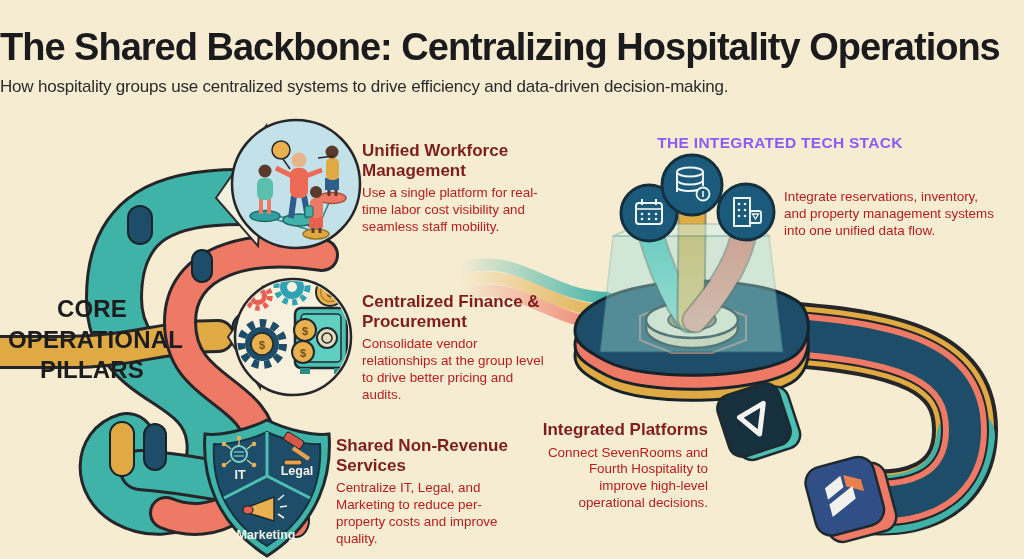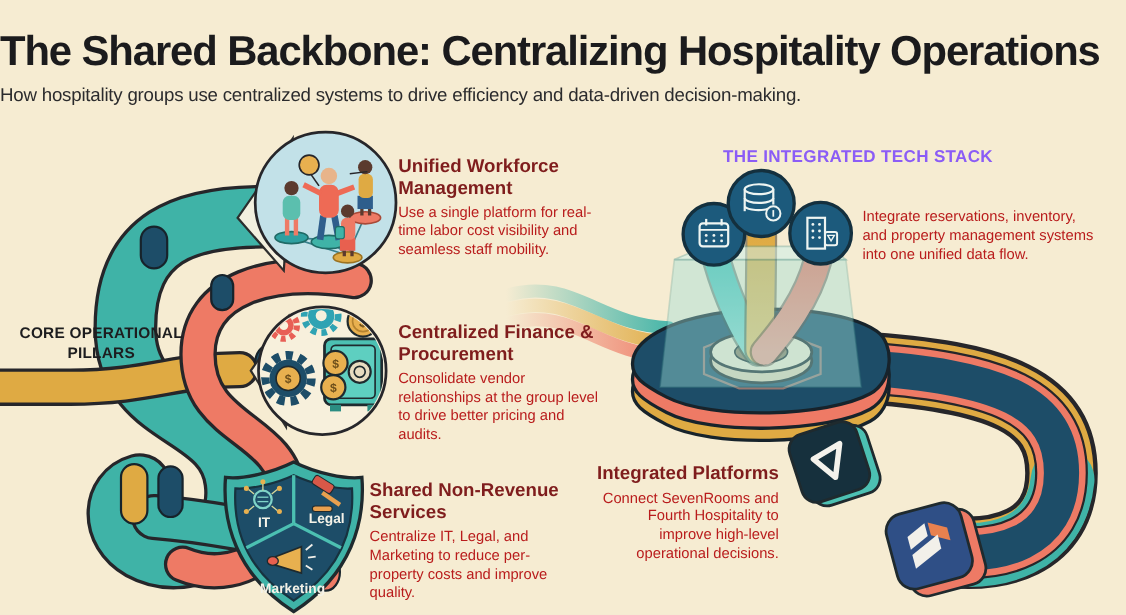--- a/index.html
+++ b/index.html
@@ -19,21 +19,21 @@
     font-size:17px;font-weight:400;color:#2b2b2d;letter-spacing:-0.2px;
   }
   .callout{line-height:1.16;}
   .callout h3{margin:0 0 5px 0;font-size:17px;font-weight:700;color:#7f1d1d;line-height:1.15;}
   .callout p{margin:0;font-size:13.4px;color:#b91c1c;line-height:1.26;}
   #pillar-1{top:141px;left:362px;width:180px;}
   #pillar-2{top:292px;left:362px;width:192px;}
   #pillar-3{top:436px;left:336px;width:176px;}
   #core-label{
     top:294px;left:8px;width:168px;text-align:center;
-    font-size:14px;font-weight:700;line-height:1.28;color:#1d1d1f;letter-spacing:0.2px;
+    font-size:24px;font-weight:700;line-height:1.28;color:#1d1d1f;letter-spacing:0.2px;
   }
   #tech-heading{
     top:134px;left:655px;width:250px;text-align:center;
     font-size:15.5px;font-weight:700;letter-spacing:0.3px;color:#8b5cf6;
   }
   #data-layer{top:189px;left:784px;width:212px;}
   #platforms{top:420px;left:538px;width:170px;text-align:right;}
   #platforms h3,#data-layer h3{font-size:17px;}
   svg text{font-family:"Liberation Sans", sans-serif;}
 </style>

